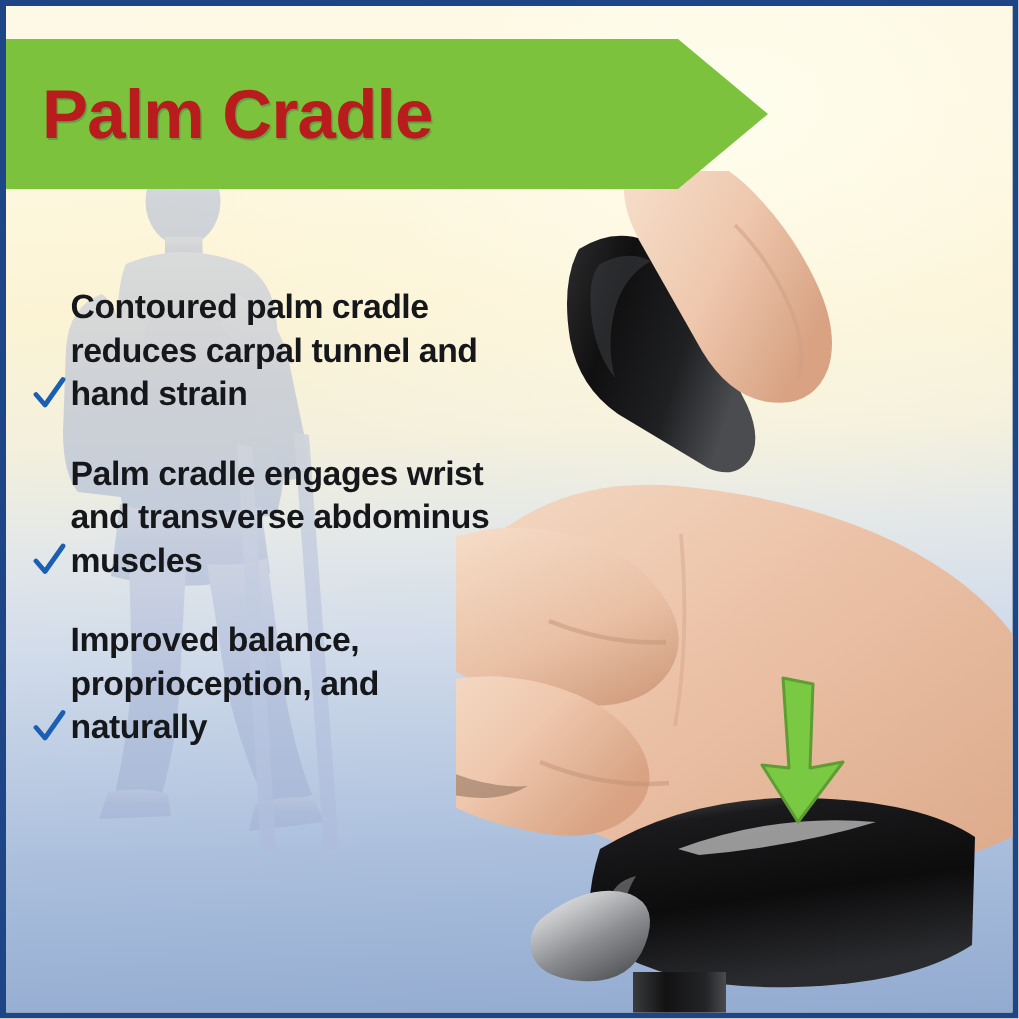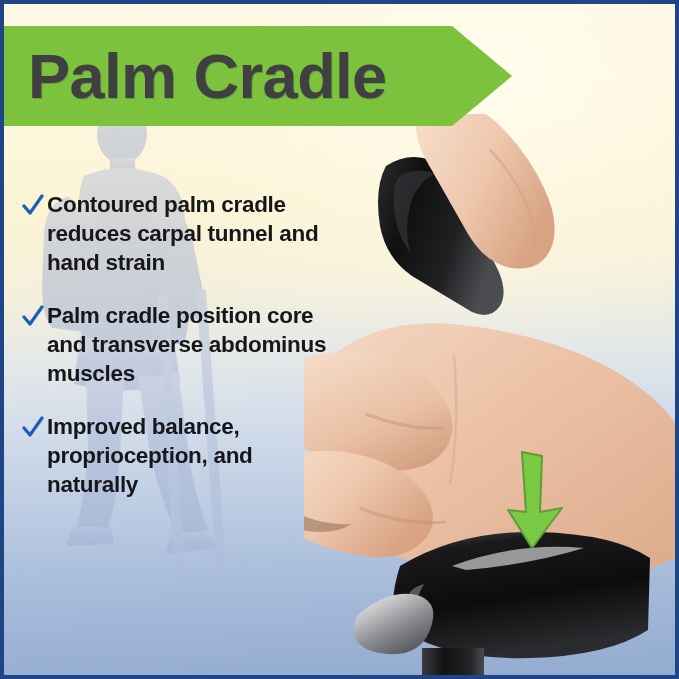--- a/index.html
+++ b/index.html
@@ -67,23 +67,23 @@
     clip-path: polygon(0 0, 448px 0, 508px 50px, 448px 100px, 0 100px);
   }
   .banner-title {
     position: absolute;
     left: 24px;
     top: 22px;
     width: 470px;
     height: 100px;
     display: flex;
     align-items: center;
-    font-size: 63px;
+    font-size: 46px;
     font-weight: bold;
-    color: #404040;
+    color: #b91c1c;
     letter-spacing: -0.5px;
     text-shadow: 1px 1px 0 rgba(10,45,100,0.22);
     white-space: nowrap;
   }
 
   
   .photo {
     position: absolute;
     left: 300px;
     top: 110px;
@@ -103,21 +103,21 @@
   
   .bullets {
     position: absolute;
     left: 18px;
     top: 186px;
     width: 330px;
   }
   .bullet {
     position: relative;
     display: flex;
-    align-items: flex-start;
+    align-items: flex-end;
     margin-bottom: 24px;
   }
   .bullet-check {
     flex: 0 0 auto;
     width: 22px;
     height: 28px;
     margin-right: 3px;
     padding-top: 2px;
   }
   .bullet-text {
@@ -259,21 +259,21 @@
       <svg class="bullet-check" viewBox="0 0 22 24">
         <path d="M2 12 L8 19 L20 2" fill="none" stroke="#1a5fb4" stroke-width="3.2" stroke-linecap="round" stroke-linejoin="round"></path>
       </svg>
       <div class="bullet-text">Contoured palm cradle reduces carpal tunnel and hand strain</div>
     </div>
 
     <div class="bullet">
       <svg class="bullet-check" viewBox="0 0 22 24">
         <path d="M2 12 L8 19 L20 2" fill="none" stroke="#1a5fb4" stroke-width="3.2" stroke-linecap="round" stroke-linejoin="round"></path>
       </svg>
-      <div class="bullet-text">Palm cradle position core and transverse abdominus muscles</div>
+      <div class="bullet-text">Palm cradle engages wrist and transverse abdominus muscles</div>
     </div>
 
 
     <div class="bullet">
       <svg class="bullet-check" viewBox="0 0 22 24">
         <path d="M2 12 L8 19 L20 2" fill="none" stroke="#1a5fb4" stroke-width="3.2" stroke-linecap="round" stroke-linejoin="round"></path>
       </svg>
       <div class="bullet-text">Improved balance, proprioception, and naturally</div>
     </div>
 

